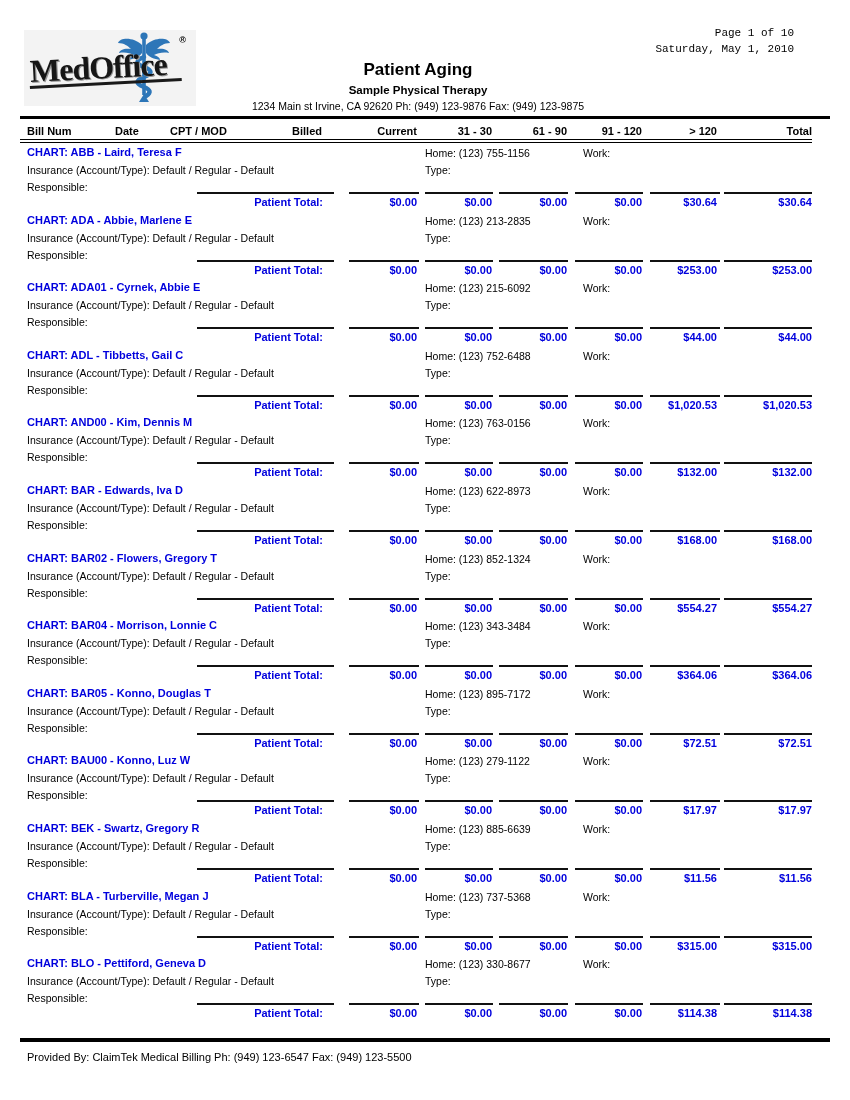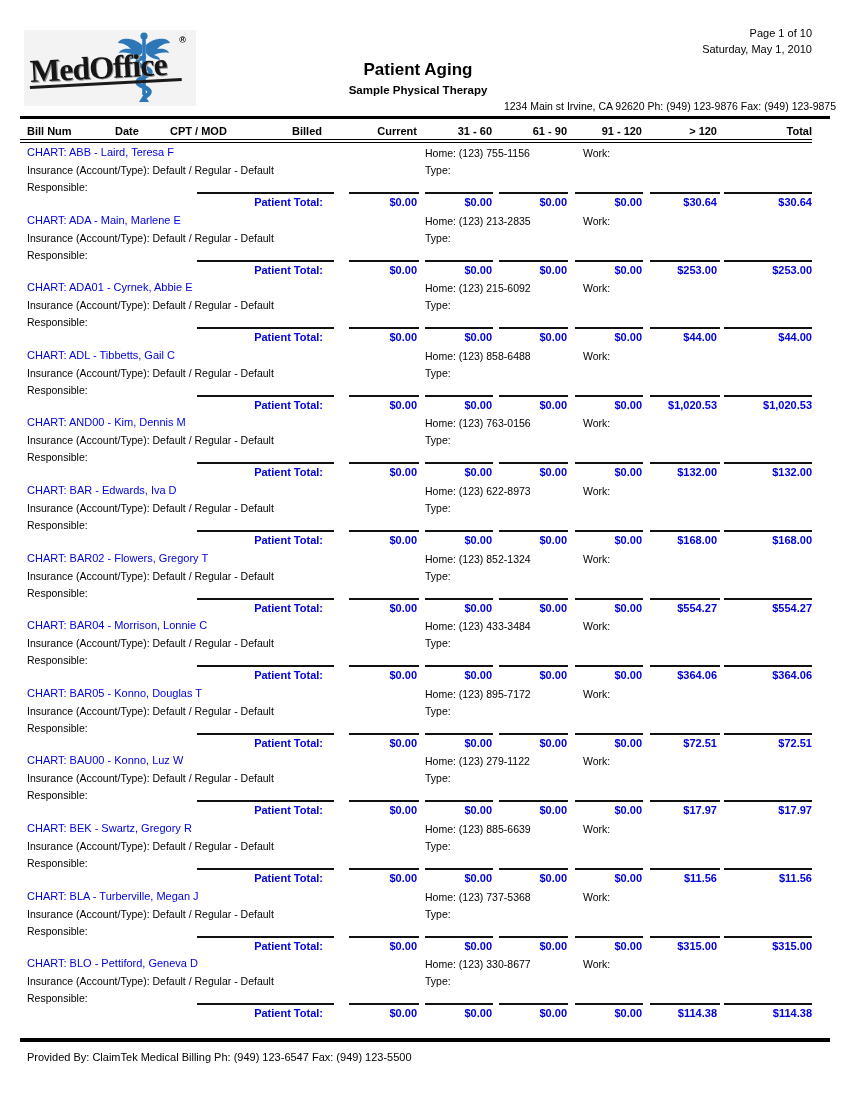--- a/index.html
+++ b/index.html
@@ -5,55 +5,55 @@
   :root { --accent: #0000dd; --ink: #000; --rule: #111; }
   * { box-sizing: border-box; }
   html,body { margin:0; padding:0; }
   body {
     width:850px; height:1100px; background:#fff; position:relative;
     font-family:"Liberation Sans", sans-serif; color:var(--ink);
     overflow:hidden;
   }
 
   
-  .page-info { position:absolute; top:25px; right:38px; text-align:right;
-    font-size:11px; line-height:16px; }
+  .page-info { position:absolute; top:25px; right:56px; text-align:right;
+    font-size:11px; line-height:16px;font-family:Liberation Mono, monospace; }
   .logo-box { position:absolute; top:30px; left:24px; width:172px; height:76px;
     background:#f3f3f3; overflow:hidden; }
   .logo-inner { position:relative; width:100%; height:100%; }
   .logo-text { position:absolute; left:7px; bottom:16px; z-index:2;
     font-family:"Liberation Serif", serif; font-weight:bold; font-size:32px;
     letter-spacing:-1px; transform:rotate(-3deg); transform-origin:left bottom;
     color:#161616; text-shadow:1px 1px 0 #999; }
   .logo-underline { position:absolute; left:6px; bottom:17px; width:152px; height:3px;
     background:#1a1a1a; transform:rotate(-3deg); transform-origin:left bottom; z-index:3; }
   .logo-reg { position:absolute; top:5px; right:10px; z-index:4; font-size:9px; font-weight:bold; }
   .caduceus { position:absolute; left:92px; top:1px; z-index:1; }
 
   .report-title { position:absolute; top:60px; left:0; width:836px; text-align:center;
     font-size:17px; font-weight:bold; }
   .report-subtitle { position:absolute; top:84px; left:0; width:836px; text-align:center;
     font-size:11.5px; font-weight:bold; }
-  .report-address { position:absolute; top:100px; left:0; width:836px; text-align:right;
+  .report-address { position:absolute; top:100px; left:0; width:836px; text-align:center;
     font-size:10.5px; }
 
   .rule-top { position:absolute; top:116px; left:20px; width:810px; height:3px; background:#000; }
 
   
   .content { position:absolute; top:122px; left:20px; width:792px; }
   .thead { position:relative; height:21px; border-bottom:4px double #000; }
   .thead span { position:absolute; top:3px; font-size:11px; font-weight:bold; white-space:nowrap;text-align:center; }
   .h-billnum { left:7px; }  .h-date { left:95px; }  .h-cpt { left:150px; }
   .h-billed  { right:490px;margin-left:12px; } .h-current { right:395px; } .h-3160 { right:320px; }
   .h-6190 { right:245px;margin-left:17px; } .h-91120 { right:170px; } .h-over { right:95px; } .h-total { right:0;margin-left:36px; }
 
   .patient-block { position:relative; height:67.6px; font-size:10.5px; }
   .patient-block span { white-space:nowrap; }
   .chart-name { position:absolute; left:7px; top:3px; color:var(--accent);
-    font-weight:normal; font-size:11px; }
+    font-weight:bold; font-size:11px; }
   .home  { position:absolute; left:405px; top:4px; }
   .work  { position:absolute; left:563px; top:4px; }
   .ins   { position:absolute; left:7px;   top:21px; }
   .type  { position:absolute; left:405px; top:21px; }
   .resp  { position:absolute; left:7px;   top:38px; }
 
   .seg { position:absolute; top:49px; height:2px; background:var(--rule); }
   .seg-billed  { left:177px; width:137px; }
   .seg-current { left:329px; width:70px; }
   .seg-31      { left:405px; width:68px; }
@@ -105,21 +105,21 @@
 
 <div class="rule-top"></div>
 
 <div class="content">
   <div class="thead">
     <span class="h-billnum">Bill Num</span>
     <span class="h-date">Date</span>
     <span class="h-cpt">CPT / MOD</span>
     <span class="h-billed">Billed</span>
     <span class="h-current">Current</span>
-    <span class="h-3160">31 - 60</span>
+    <span class="h-3160">31 - 30</span>
     <span class="h-6190">61 - 90</span>
     <span class="h-91120">91 - 120</span>
     <span class="h-over">&gt; 120</span>
     <span class="h-total">Total</span>
   </div>
   <div id="patients">
   <div class="patient-block">
     <span class="chart-name">CHART: ABB - Laird, Teresa F</span>
     <span class="home">Home: (123) 755-1156</span>
     <span class="work">Work:</span>
@@ -136,21 +136,21 @@
     <span class="pt-label">Patient Total:</span>
     <span class="amt a-current">$0.00</span>
     <span class="amt a-31">$0.00</span>
     <span class="amt a-61">$0.00</span>
     <span class="amt a-91">$0.00</span>
     <span class="amt a-over">$30.64</span>
     <span class="amt a-total">$30.64</span>
   </div>
 
   <div class="patient-block">
-    <span class="chart-name">CHART: ADA - Main, Marlene E</span>
+    <span class="chart-name">CHART: ADA - Abbie, Marlene E</span>
     <span class="home">Home: (123) 213-2835</span>
     <span class="work">Work:</span>
     <span class="ins">Insurance (Account/Type): Default / Regular - Default</span>
     <span class="type">Type:</span>
     <span class="resp">Responsible:</span>
     <span class="seg seg-billed"></span>
     <span class="seg seg-current"></span>
     <span class="seg seg-31"></span>
     <span class="seg seg-61"></span>
     <span class="seg seg-91"></span>
@@ -183,21 +183,21 @@
     <span class="amt a-current">$0.00</span>
     <span class="amt a-31">$0.00</span>
     <span class="amt a-61">$0.00</span>
     <span class="amt a-91">$0.00</span>
     <span class="amt a-over">$44.00</span>
     <span class="amt a-total">$44.00</span>
   </div>
 
   <div class="patient-block">
     <span class="chart-name">CHART: ADL - Tibbetts, Gail C</span>
-    <span class="home">Home: (123) 858-6488</span>
+    <span class="home">Home: (123) 752-6488</span>
     <span class="work">Work:</span>
     <span class="ins">Insurance (Account/Type): Default / Regular - Default</span>
     <span class="type">Type:</span>
     <span class="resp">Responsible:</span>
     <span class="seg seg-billed"></span>
     <span class="seg seg-current"></span>
     <span class="seg seg-31"></span>
     <span class="seg seg-61"></span>
     <span class="seg seg-91"></span>
     <span class="seg seg-over"></span>
@@ -275,21 +275,21 @@
     <span class="amt a-current">$0.00</span>
     <span class="amt a-31">$0.00</span>
     <span class="amt a-61">$0.00</span>
     <span class="amt a-91">$0.00</span>
     <span class="amt a-over">$554.27</span>
     <span class="amt a-total">$554.27</span>
   </div>
 
   <div class="patient-block">
     <span class="chart-name">CHART: BAR04 - Morrison, Lonnie C</span>
-    <span class="home">Home: (123) 433-3484</span>
+    <span class="home">Home: (123) 343-3484</span>
     <span class="work">Work:</span>
     <span class="ins">Insurance (Account/Type): Default / Regular - Default</span>
     <span class="type">Type:</span>
     <span class="resp">Responsible:</span>
     <span class="seg seg-billed"></span>
     <span class="seg seg-current"></span>
     <span class="seg seg-31"></span>
     <span class="seg seg-61"></span>
     <span class="seg seg-91"></span>
     <span class="seg seg-over"></span>

